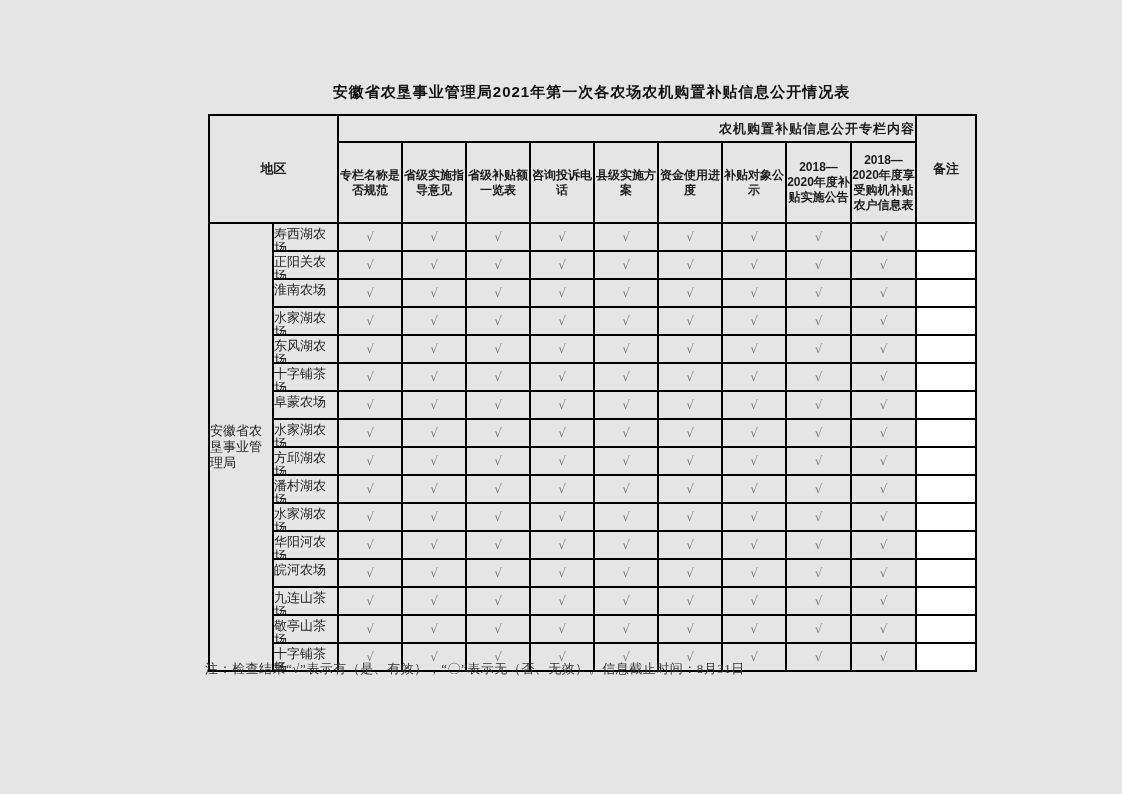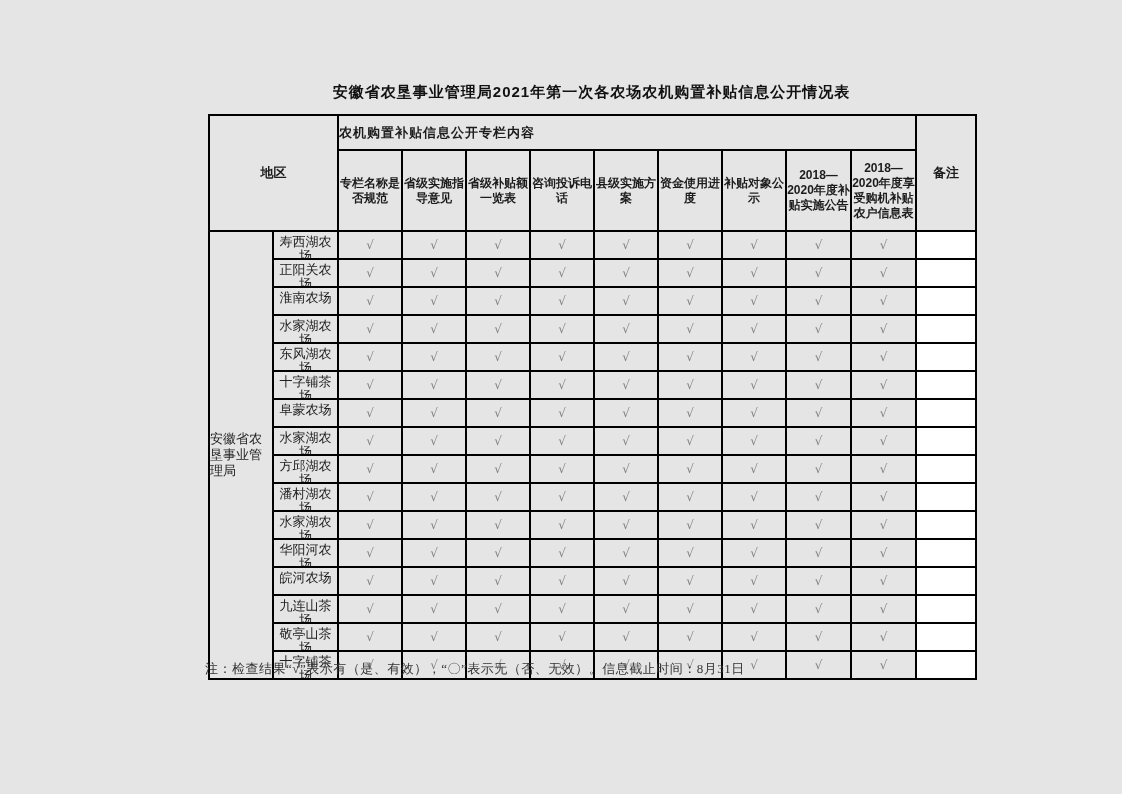--- a/index.html
+++ b/index.html
@@ -47,26 +47,26 @@
   th.region-h, th.remark-h {
     font-family: Liberation Sans, sans-serif;
     font-size: 13px;
     font-weight: bold;
     color: #1c1c1c;
     text-align: center;
     vertical-align: middle;
     border-radius: 14px;
   }
   th.group-h {
-    height: 35px;
+    height: 27px;
     font-family: "Liberation Sans", sans-serif;
     font-size: 13px;
     font-weight: bold;
     color: #1c1c1c;
-    text-align: left;
+    text-align: right;
     vertical-align: middle;
     letter-spacing: 1px;
   }
   th.col-h {
     height: 81px;
     font-family: "Liberation Sans", sans-serif;
     font-size: 12px;
     font-weight: bold;
     color: #1c1c1c;
     line-height: 15px;
@@ -78,21 +78,20 @@
   tbody tr { height: 26.5px; }
   td.org {
     font-size: 13px;
     line-height: 16px;
     vertical-align: middle;
     color: #222222;
     padding: 0 5px;
   }
   td.farm {
     vertical-align: top;
-    text-align: center;
     margin-top: 44px;
   }
   td.farm .farm-in {
     height: 23px;
     overflow: hidden;
     font-size: 13px;
     line-height: 14px;
     padding-top: 3px;
     color: #222222;
   }

